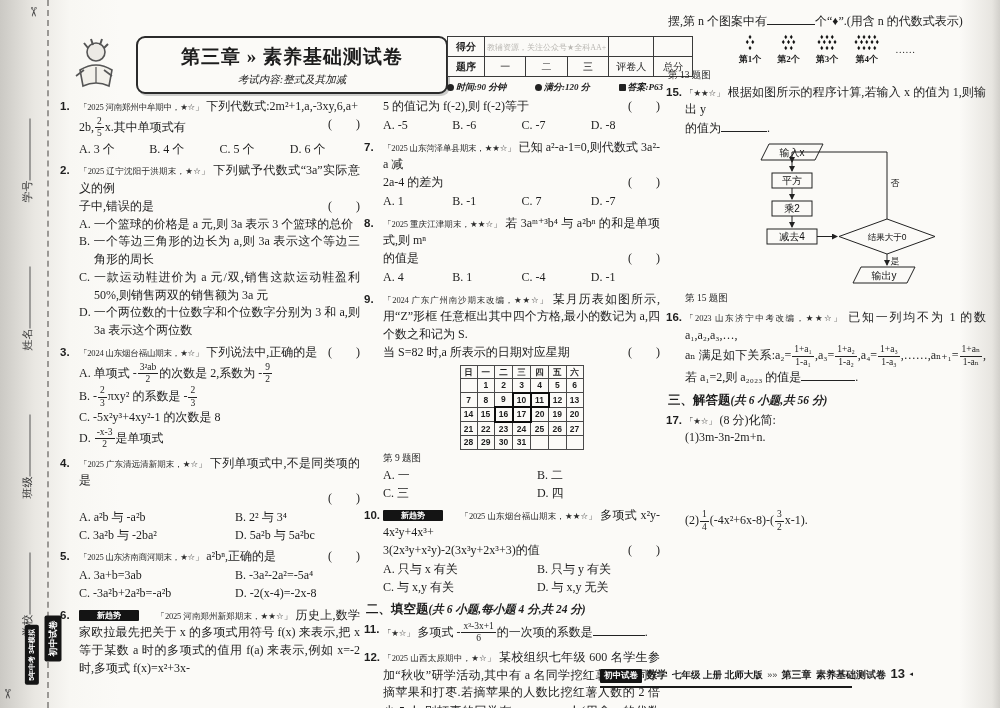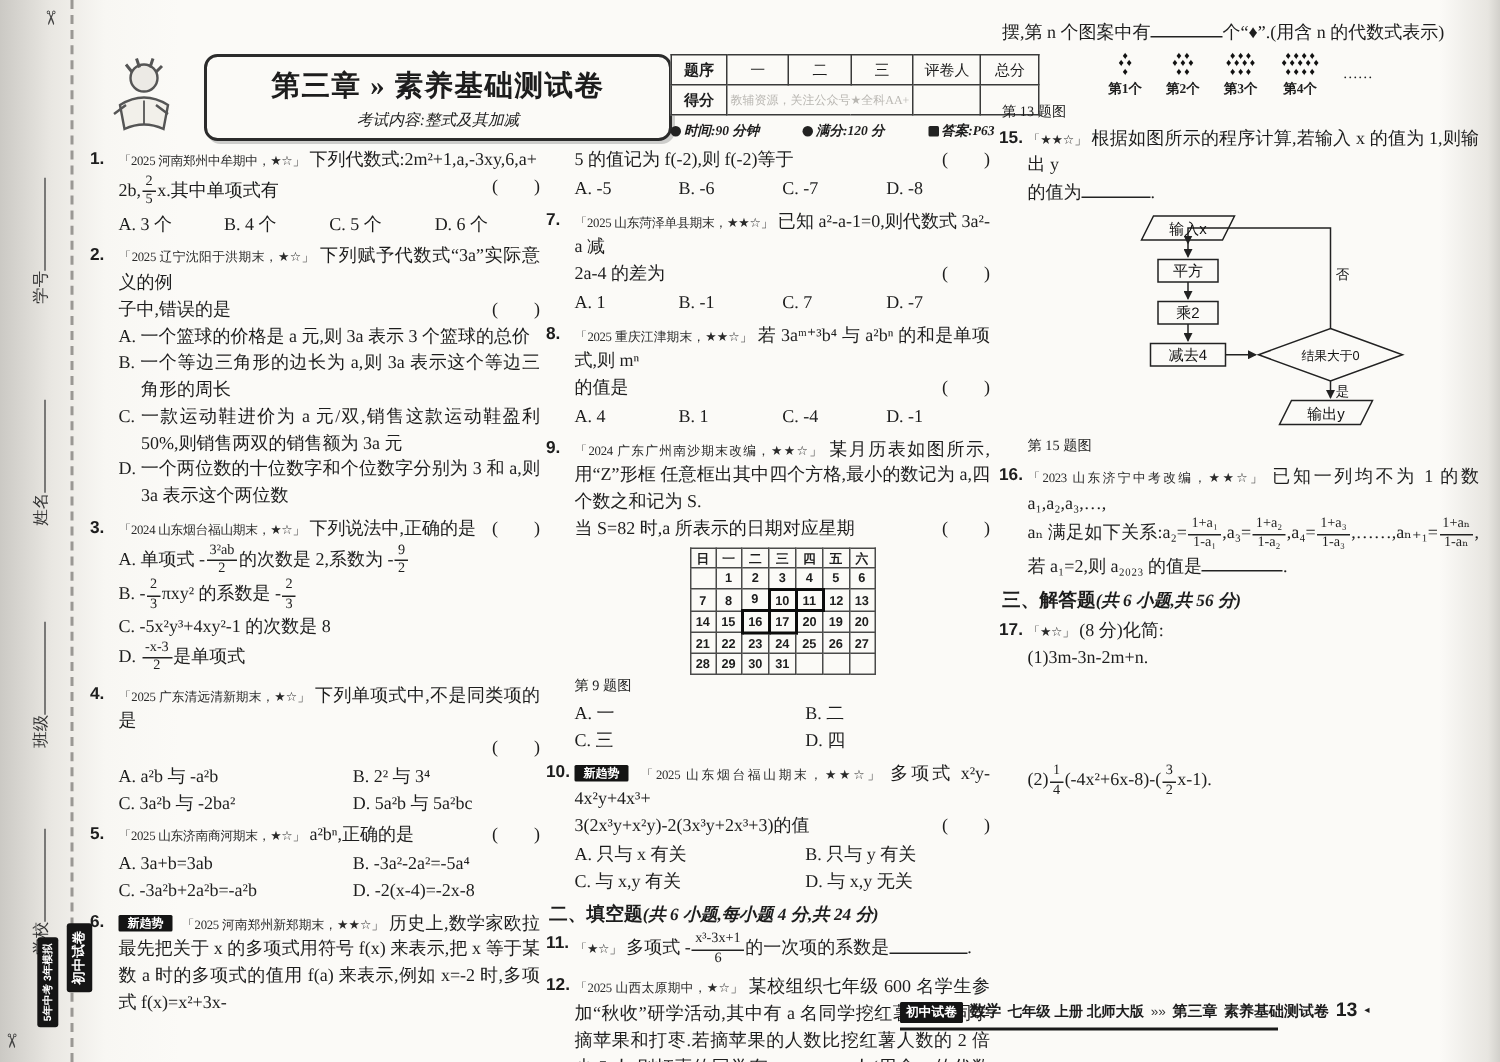--- a/index.html
+++ b/index.html
@@ -45,21 +45,21 @@
   .paren{float:right;white-space:pre;}
   .opts4{display:flex;margin-top:1px;} .opts4 span{flex:1;}
   .opts2{display:grid;grid-template-columns:1.25fr 1fr;margin-top:1px;}
   .optw{padding-left:15px;text-indent:-15px;}
   .blank{display:inline-block;border-bottom:1px solid #222;height:12px;vertical-align:baseline;}
   .frac{display:inline-flex;flex-direction:column;align-items:center;vertical-align:middle;
         font-size:9.5px;line-height:1.2;margin:0 1px;text-indent:0;}
   .frac .fn{border-bottom:1px solid #222;padding:0 2px;white-space:nowrap;}
   .frac .fd{padding:0 2px;white-space:nowrap;}
   .badge-new{display:inline-block;background:#141414;color:#fff;font-size:8px;font-weight:bold;
-             padding:1px 6px;line-height:9px;border-radius:1px;margin-right:3px;vertical-align:1px;
+             padding:1px 18px;line-height:9px;border-radius:1px;margin-right:14px;vertical-align:1px;
              font-family:"Liberation Sans",sans-serif;}
   
   table.cal{border-collapse:collapse;margin:3px auto 1px auto;}
   table.cal td{border:1px solid #4a4a4a;width:16px;height:12px;padding:0;text-align:center;
                font-size:8.5px;font-weight:bold;font-family:"Liberation Sans",sans-serif;}
   table.cal td.z{border:2px solid #0c0c0c;}
   .figcap{text-align:left;font-size:9.5px;margin:1px 0 2px 0;}
   
   .fig13{display:flex;justify-content:center;align-items:center;gap:16px;margin:4px 0 1px 0;}
   .figitem{display:flex;flex-direction:column;align-items:center;gap:2px;}
@@ -118,32 +118,32 @@
     </svg>
   </div>
   <div class="titlebox">
     <div class="title">第三章 » 素养基础测试卷</div>
     <div class="subtitle">考试内容:整式及其加减</div>
   </div>
 
   <table class="score">
     <tbody>
         <tr>
+      <td class="sc0">得分</td>
+      <td colspan="3"><span class="wmark">教辅资源，关注公众号★全科AA+</span></td>
+      <td></td>
+      <td></td>
+    </tr>
+    <tr>
       <td class="sc0">题序</td>
       <td class="scc">一</td>
       <td class="scc">二</td>
       <td class="scc">三</td>
       <td class="scp">评卷人</td>
       <td class="sct">总分</td>
-    </tr>
-    <tr>
-      <td class="sc0">得分</td>
-      <td colspan="3"><span class="wmark">教辅资源，关注公众号★全科AA+</span></td>
-      <td></td>
-      <td></td>
     </tr>
   </tbody>
     </table>
   <div class="inforow">
     <span><span class="micoc"></span><span>时间:90 分钟</span></span>
     <span><span class="micoc"></span><span>满分:120 分</span></span>
     <span><span class="micos"></span><span>答案:P63</span></span>
   </div>
 
   <div class="col" id="col1">

